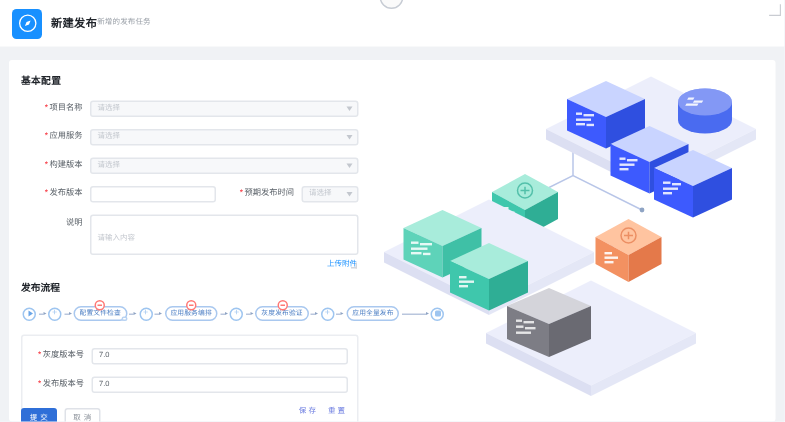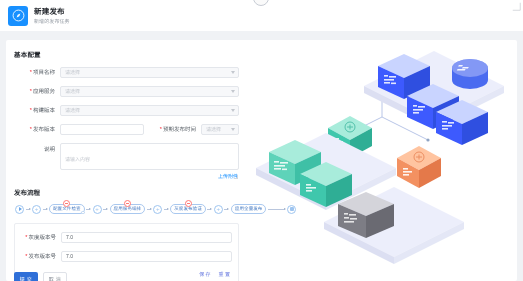--- a/index.html
+++ b/index.html
@@ -15,21 +15,21 @@
   .page-header {
     position: absolute; left: 0; top: 0; width: 523px; height: 31px;
     background: #ffffff; display: flex; align-items: center; padding: 0 8px;
   }
   .header-logo {
     width: 20px; height: 20px; border-radius: 3px;
     background: #1890ff; display: flex; align-items: center; justify-content: center;
     flex: 0 0 auto; margin-right: 6px;
   }
   .header-logo svg { width: 13px; height: 13px; display: block; }
-  .header-texts { display: flex; flex-direction: column; justify-content: center; }
+  .header-texts { display: flex; flex-direction: row; justify-content: center; }
   .header-title { font-size: 7.5px; font-weight: bold; color: #1f2329; line-height: 10px; letter-spacing: .2px; }
   .header-sub { font-size: 5px; color: #9aa0a8; line-height: 8px; letter-spacing: .1px; }
 
   .header-collapse {
     position: absolute; left: 253px; top: -6px; width: 16px; height: 12px;
     border: 1px solid #c7ccd4; border-radius: 0 0 9px 9px; background: #fafafa;
   }
   .header-corner {
     position: absolute; right: 2px; top: 2px; width: 9px; height: 9px;
   }

